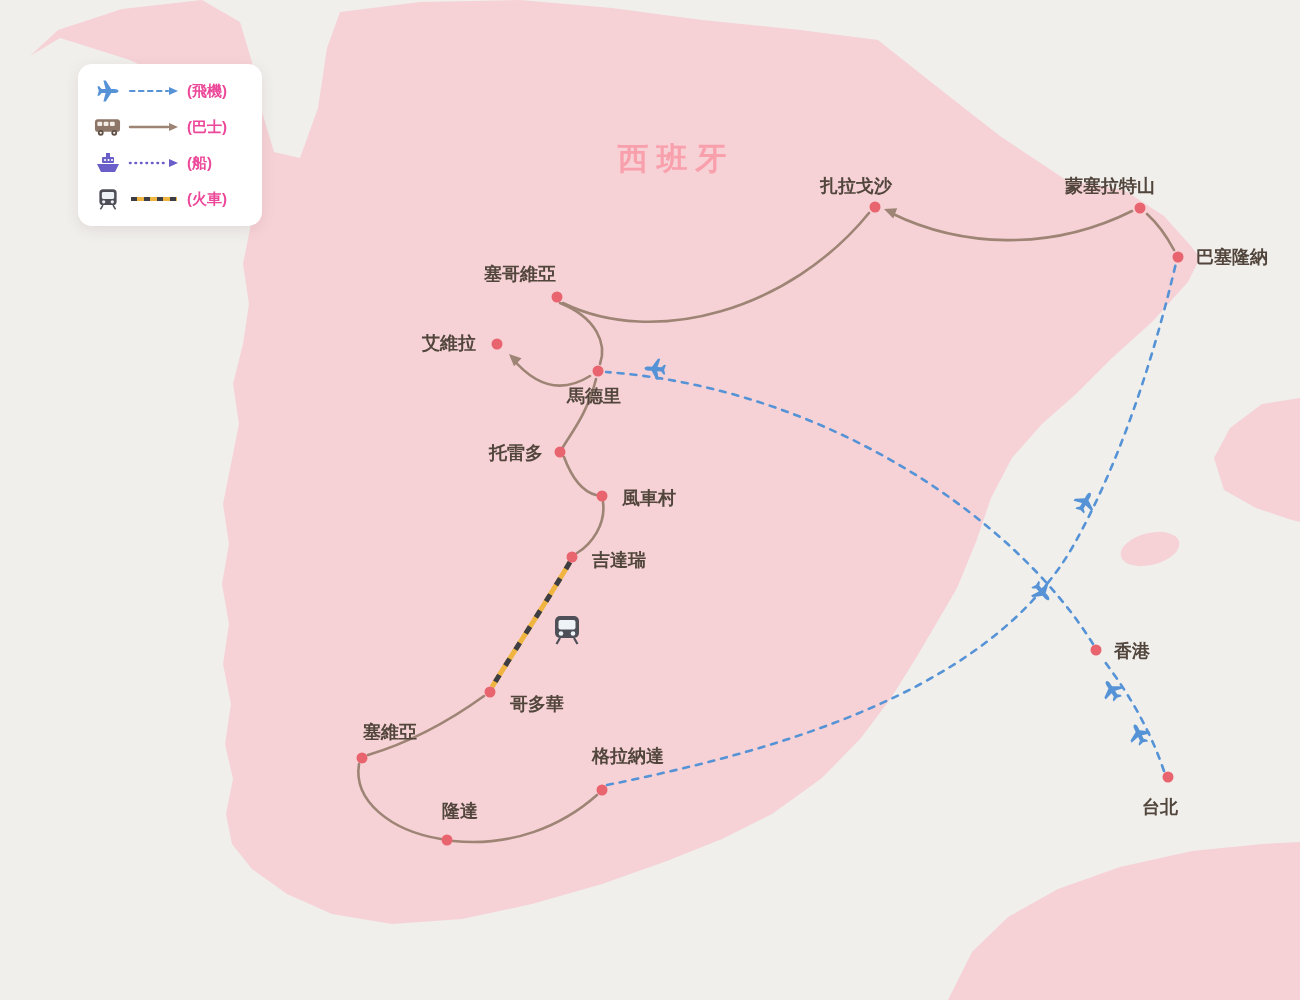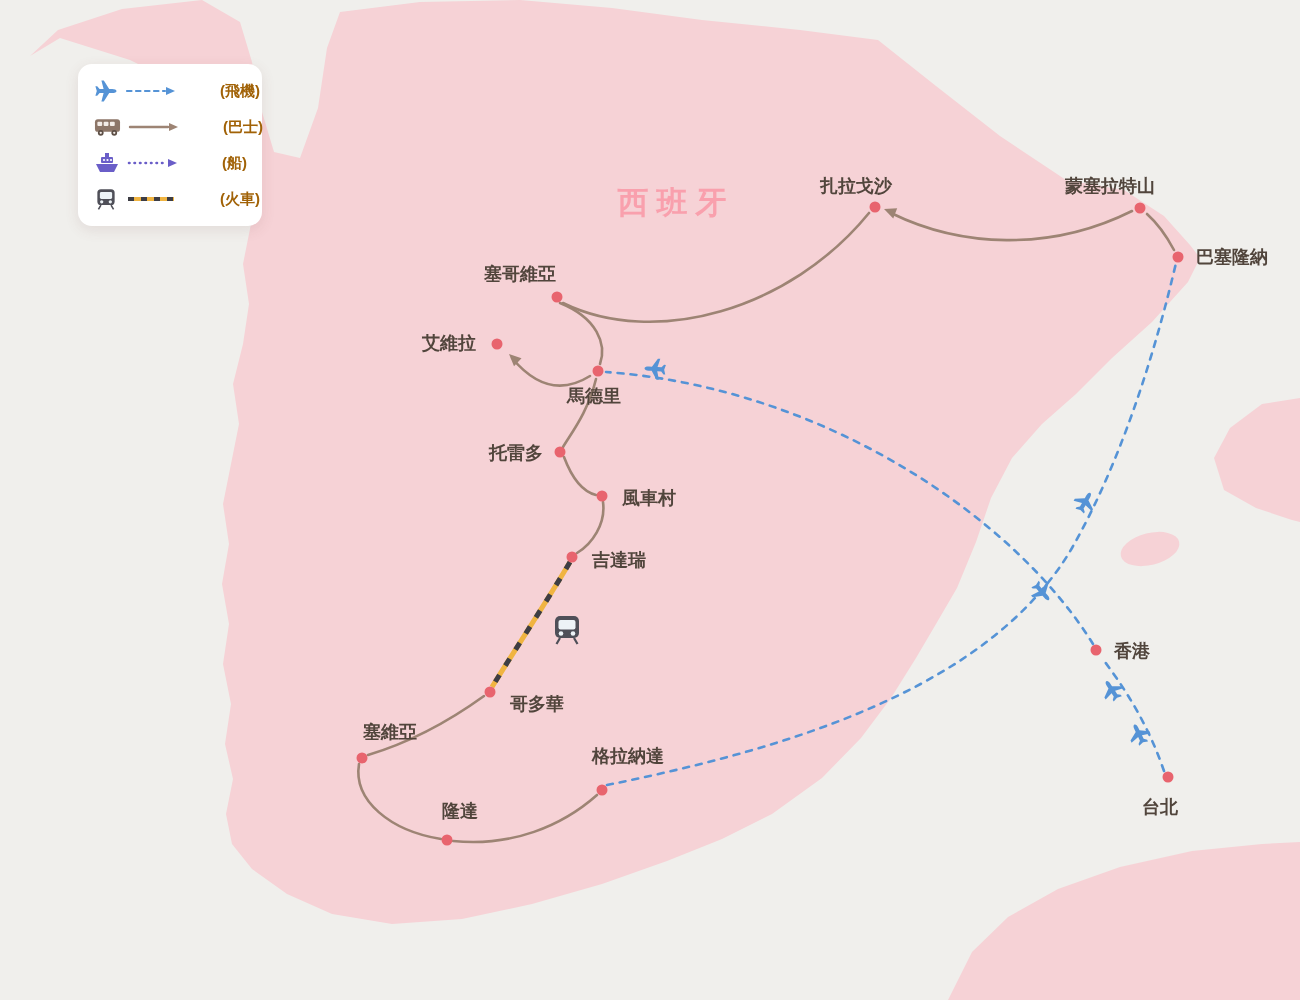--- a/index.html
+++ b/index.html
@@ -7,21 +7,21 @@
          font-family:"Liberation Sans",sans-serif;}
   #map-svg{position:absolute;left:0;top:0;width:1300px;height:1000px;display:block;}
   .land{fill:#f6d2d6;stroke:none;}
   .map-title{position:absolute;left:676px;top:138px;transform:translateX(-50%);
       font-size:31px;font-weight:800;letter-spacing:8px;color:#f9a0ad;white-space:nowrap;}
   .legend{position:absolute;left:78px;top:64px;width:152px;background:#ffffff;border-radius:14px;
       box-shadow:0 4px 14px rgba(120,70,70,.12);padding:15px 16px;display:flex;flex-direction:column;gap:12px;}
   .legend-row{display:flex;align-items:center;gap:7px;height:24px;}
   .licon{width:27px;display:flex;justify-content:center;align-items:center;}
   .lsample{flex:0 0 auto;}
-  .llabel{font-size:15px;color:#a16207;font-weight:600;white-space:nowrap;margin-left:36px;}
+  .llabel{font-size:15px;color:#ec4899;font-weight:600;white-space:nowrap;}
   #labels-layer text{font-size:18px;font-weight:700;font-family:"Liberation Sans",sans-serif;}
 </style>
 </head>
 <body>
 
 <div class="stage">
 
   <svg id="map-svg" viewBox="0 0 1300 1000">
     <defs>
       <path id="glyph-plane" d="M 0,-10.5 C 1.4,-10.5 2.1,-8.6 2.1,-6.2 L 2.1,-3.2 L 10.5,2.2 L 10.5,4.6 L 2.1,2.4 L 2.1,6.4 L 4.8,8.8 L 4.8,10.6 L 0,9.2 L -4.8,10.6 L -4.8,8.8 L -2.1,6.4 L -2.1,2.4 L -10.5,4.6 L -10.5,2.2 L -2.1,-3.2 L -2.1,-6.2 C -2.1,-8.6 -1.4,-10.5 0,-10.5 Z"></path>
@@ -94,21 +94,21 @@
         <text x="592" y="566" text-anchor="start" fill="#51453c">吉達瑞</text>
         <text x="510" y="710" text-anchor="start" fill="#51453c">哥多華</text>
         <text x="390" y="738" text-anchor="middle" fill="#51453c">塞維亞</text>
         <text x="460" y="817" text-anchor="middle" fill="#51453c">隆達</text>
         <text x="628" y="762" text-anchor="middle" fill="#51453c">格拉納達</text>
         <text x="1114" y="657" text-anchor="start" fill="#51453c">香港</text>
         <text x="1160" y="813" text-anchor="middle" fill="#51453c">台北</text>
       </g>
   </svg>
 
-  <div class="map-title" style="color: rgb(249, 160, 173); margin-top: 44px;">西班牙</div>
+  <div class="map-title" style="color: rgb(249, 160, 173);">西班牙</div>
 
   <div class="legend">
 
     <div class="legend-row">
       <span class="licon">
         <svg width="24" height="24" viewBox="0 0 24 24">
             <use href="#glyph-plane" transform="translate(12,12) rotate(90)" fill="#5593d6"></use>
           </svg>
       </span>
       <svg class="lsample" width="52" height="12">

